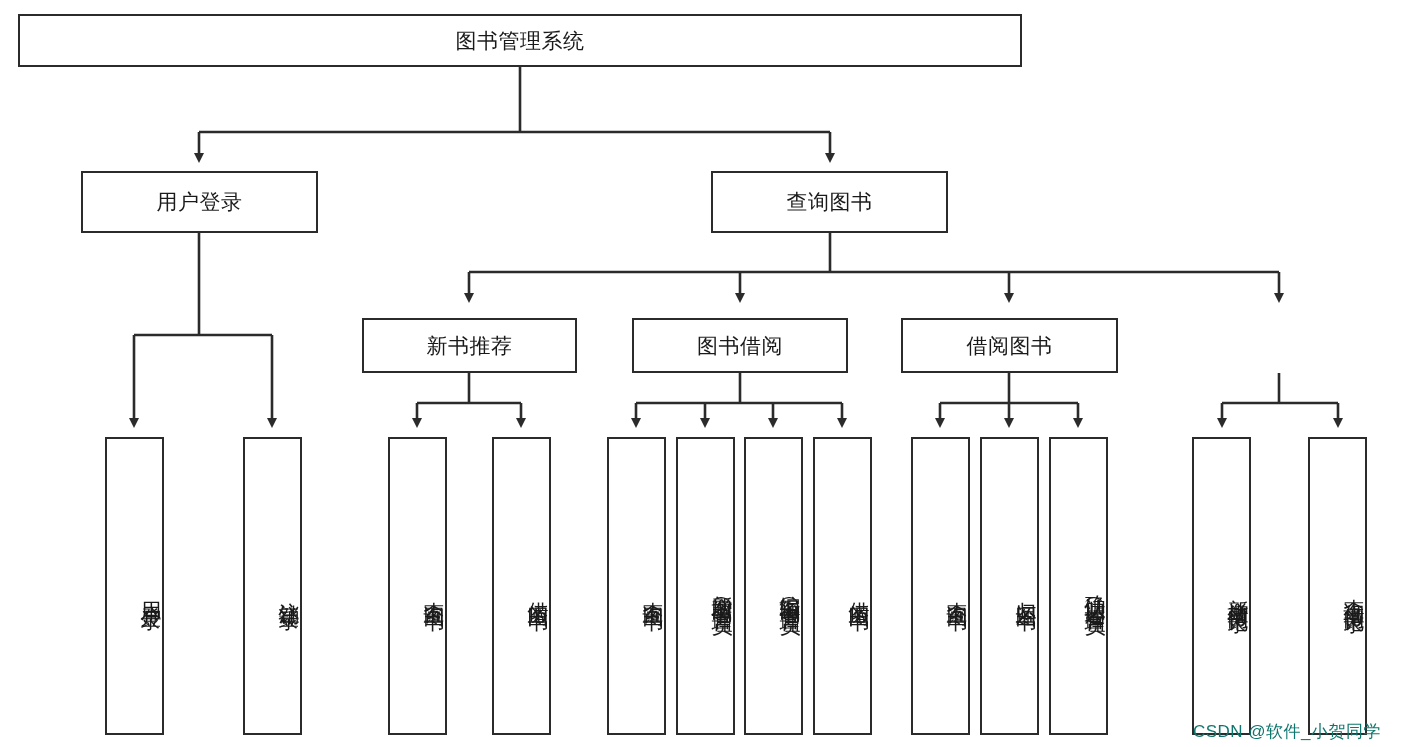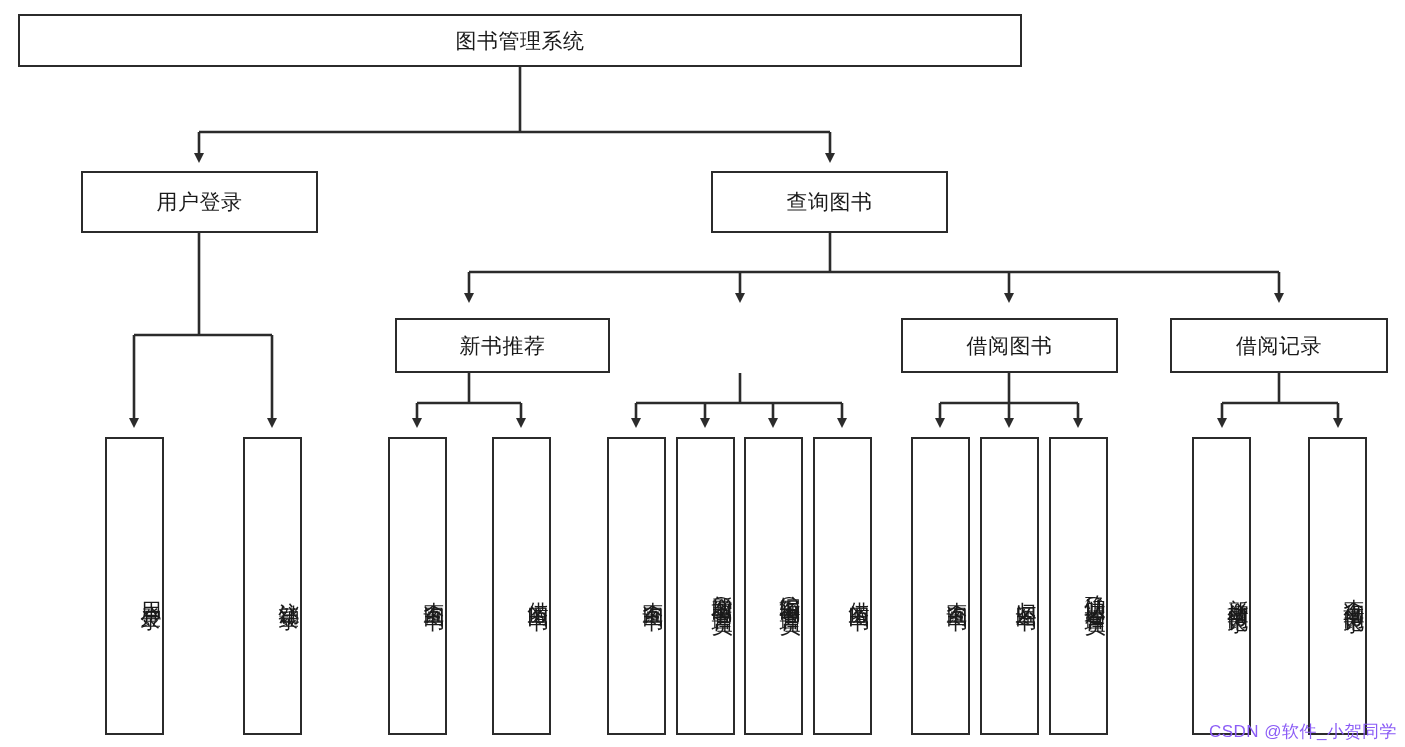--- a/index.html
+++ b/index.html
@@ -49,24 +49,24 @@
     justify-content: center;
   }
   .node.vert .vlabel {
     writing-mode: vertical-rl;
     text-orientation: upright;
     line-height: 1.0;
     white-space: nowrap;
   }
   .watermark {
     position: absolute;
-    right: 8px;
+    right: 24px;
     bottom: 4px;
     font-size: 17px;
-    color: #8b5cf6;
+    color: #0f766e;
     white-space: nowrap;
     letter-spacing: 0.5px;
   }
 </style>
 </head>
 <body>
 
 <div id="canvas">
 
   <svg class="edges" viewBox="0 0 1405 747">
@@ -123,28 +123,28 @@
     <span>图书管理系统</span>
   </div>
 
   <div class="node horiz" style="left:81px; top:171px; width:237px; height:62px;">
     <span>用户登录</span>
   </div>
   <div class="node horiz" style="left:711px; top:171px; width:237px; height:62px;">
     <span>查询图书</span>
   </div>
 
-  <div class="node horiz" style="left:362px; top:318px; width:215px; height:55px;margin-left:33px;">
+  <div class="node horiz" style="left:362px; top:318px; width:215px; height:55px;">
     <span>新书推荐</span>
+  </div>
+  <div class="node horiz" style="left:632px; top:318px; width:216px; height:55px;">
+    <span>图书借阅</span>
   </div>
   <div class="node horiz" style="left:901px; top:318px; width:217px; height:55px;">
     <span>借阅图书</span>
-  </div>
-  <div class="node horiz" style="left:1170px; top:318px; width:218px; height:55px;">
-    <span>借阅记录</span>
   </div>
 
   <div class="node vert" style="left:105px; top:437px; width:59px; height:298px;">
     <span class="vlabel">用户登录</span>
   </div>
   <div class="node vert" style="left:243px; top:437px; width:59px; height:298px;">
     <span class="vlabel">注销登录</span>
   </div>
 
   <div class="node vert" style="left:388px; top:437px; width:59px; height:298px;">

